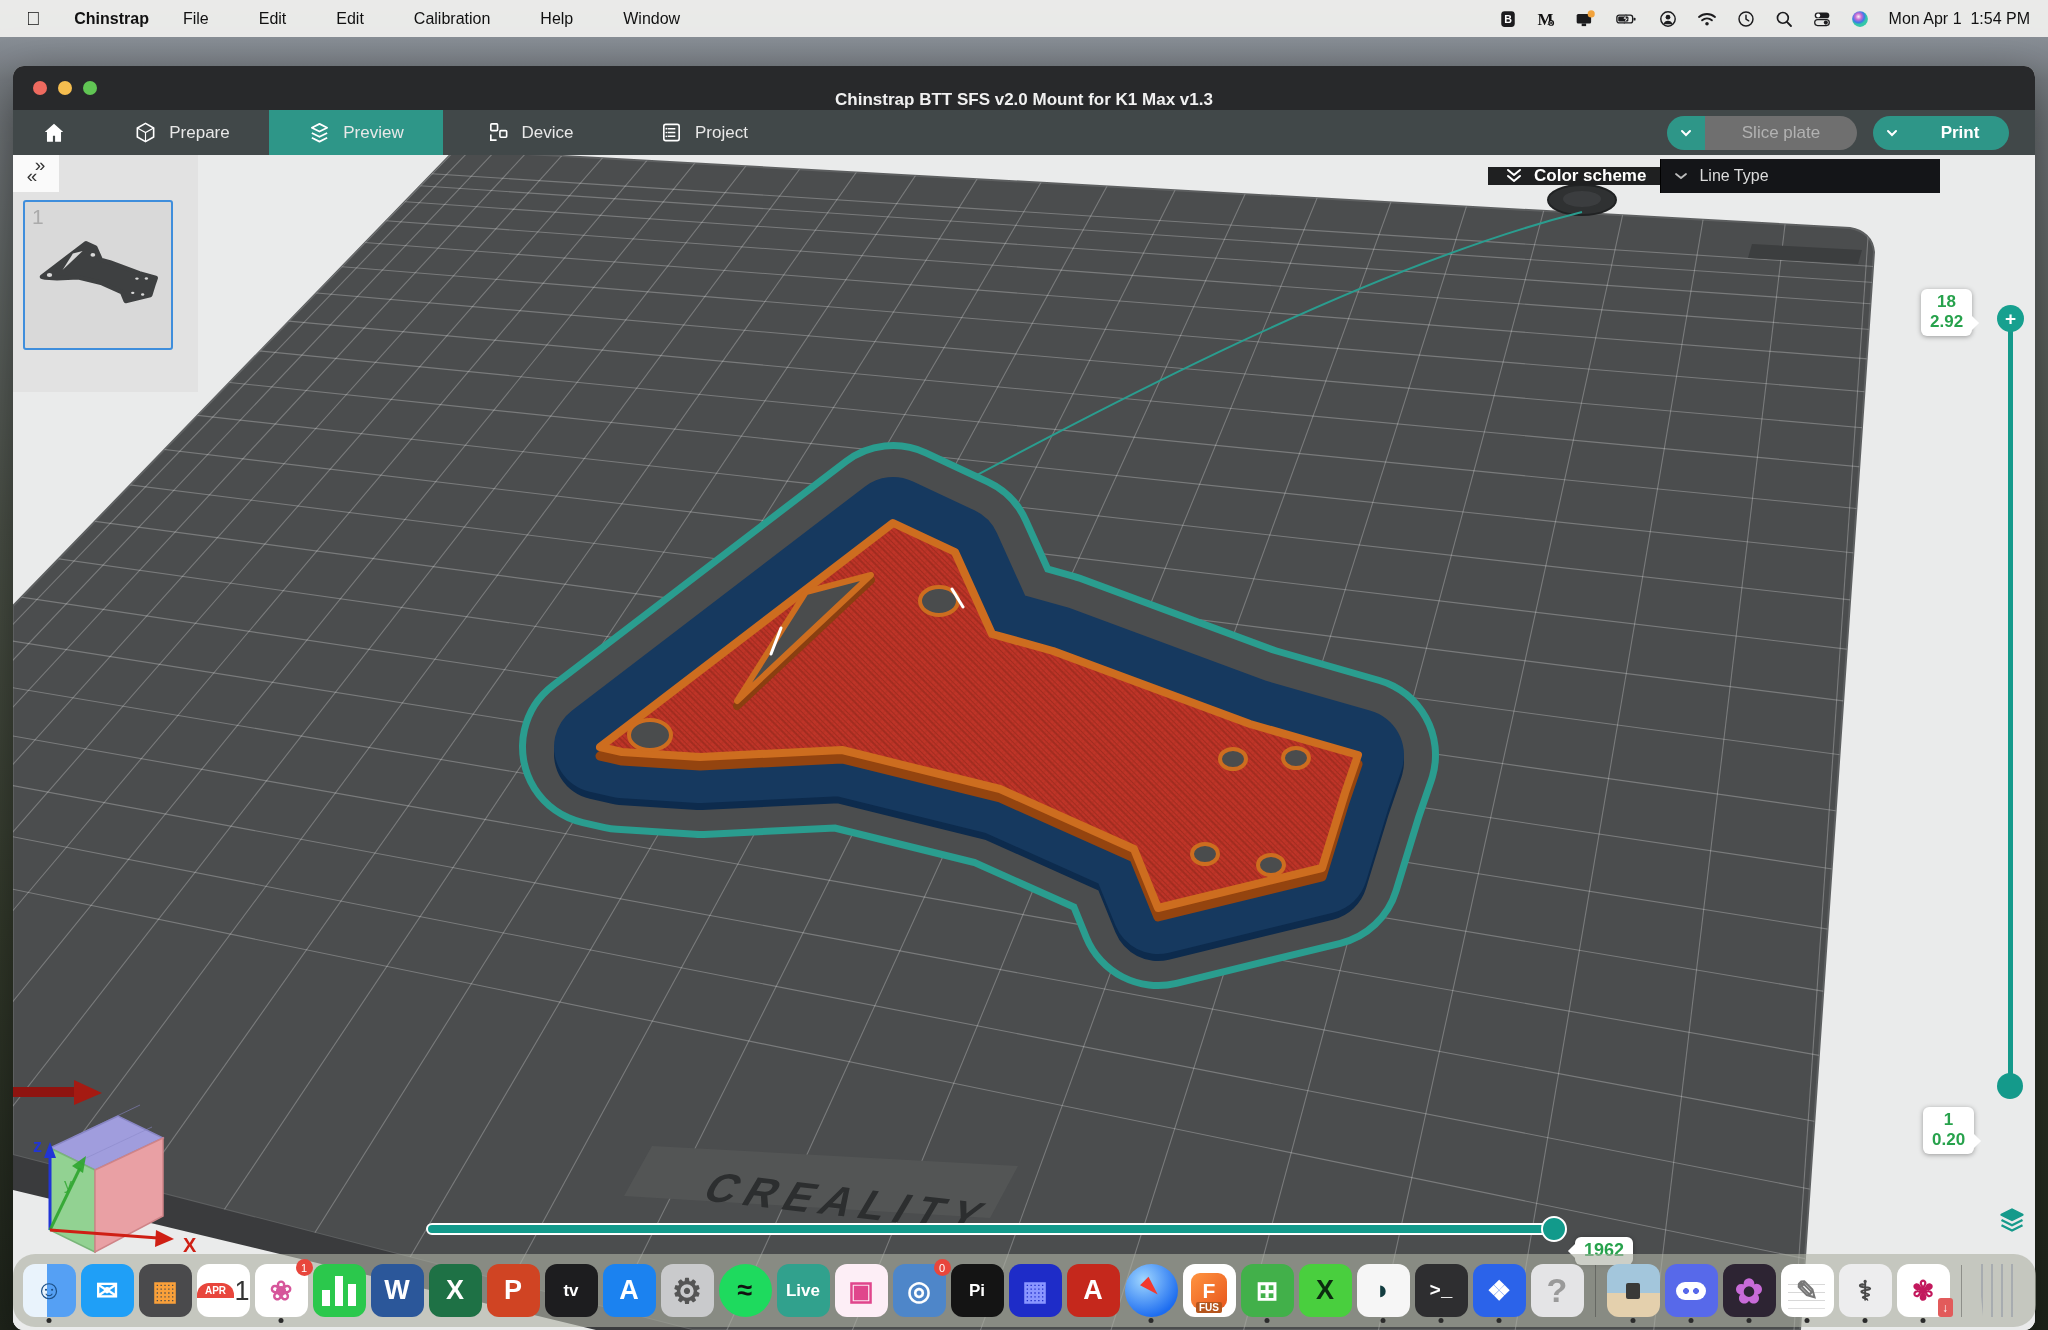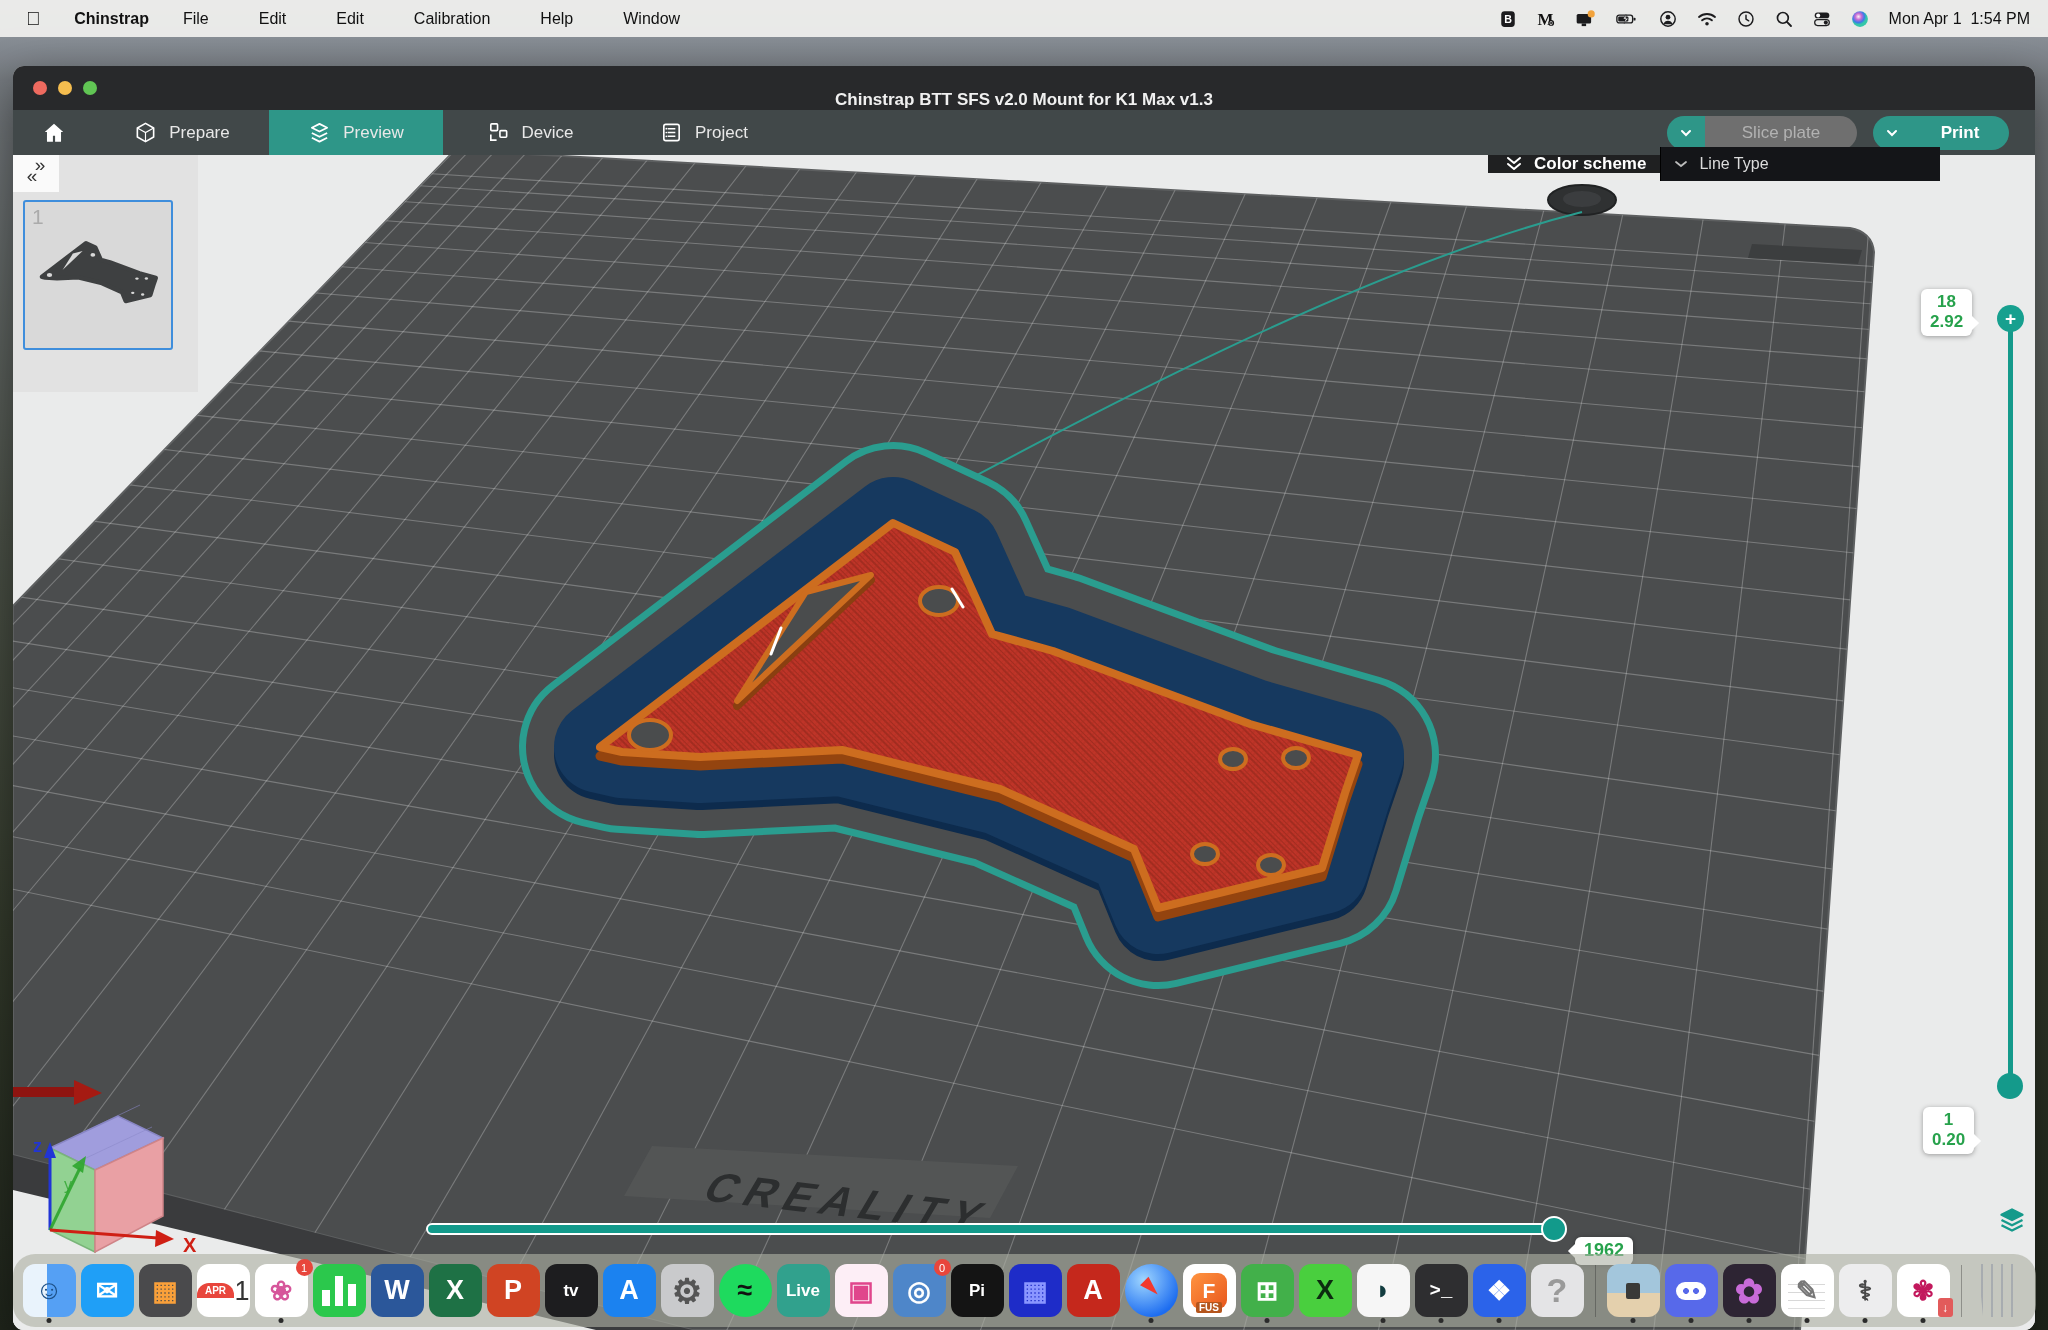--- a/index.html
+++ b/index.html
@@ -39,21 +39,21 @@
   .body-btn { height:34px; border-radius:0 17px 17px 0; display:flex; align-items:center; justify-content:center;
     font-size:17px; padding:0 22px; }
   .slice-btn { width:152px; background:#6f6f6f; color:#b2b2b2; }
   .print-btn { width:98px; background:#2e9688; color:#fff; font-weight:bold; }
 
   
   .scene { position:absolute; left:0; top:89px; width:2022px; height:1175px; background:#eaebeb; }
   .scene svg.main { position:absolute; left:0; top:0; }
 
   
-  .colorbar { position:absolute; left:1475px; top:0; width:452px; height:18px; background:#1f2021;
+  .colorbar { position:absolute; left:1475px; top:12px; width:452px; height:18px; background:#1f2021;
     display:flex; align-items:center; z-index:5; }
   .cb-collapse { padding:0 10px 0 16px; display:flex; }
   .cb-label { color:#fff; font-weight:bold; font-size:17px; margin-right:14px; }
   .cb-drop { flex:1; height:34px; background:#141518; display:flex; align-items:center; gap:10px;
     padding:0 12px; border-left:1px solid #000; }
   .cb-drop-val { color:#dcdcdc; font-size:16px; }
 
   
   .leftpanel { position:absolute; left:0; top:0; width:185px; height:237px; background:#e2e2e2; z-index:4; }
   .collapse-btn { position:absolute; left:0; top:0; width:46px; height:37px; background:#fafafa;

